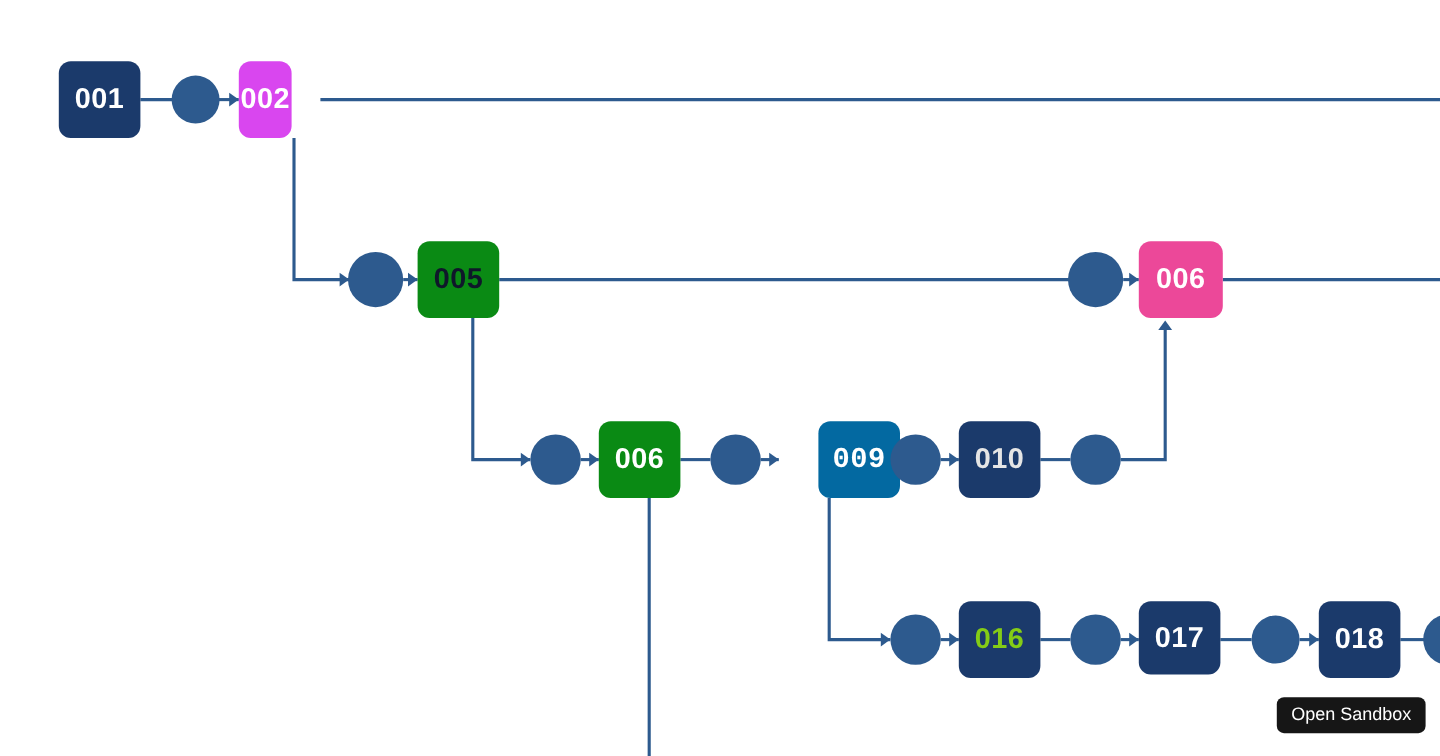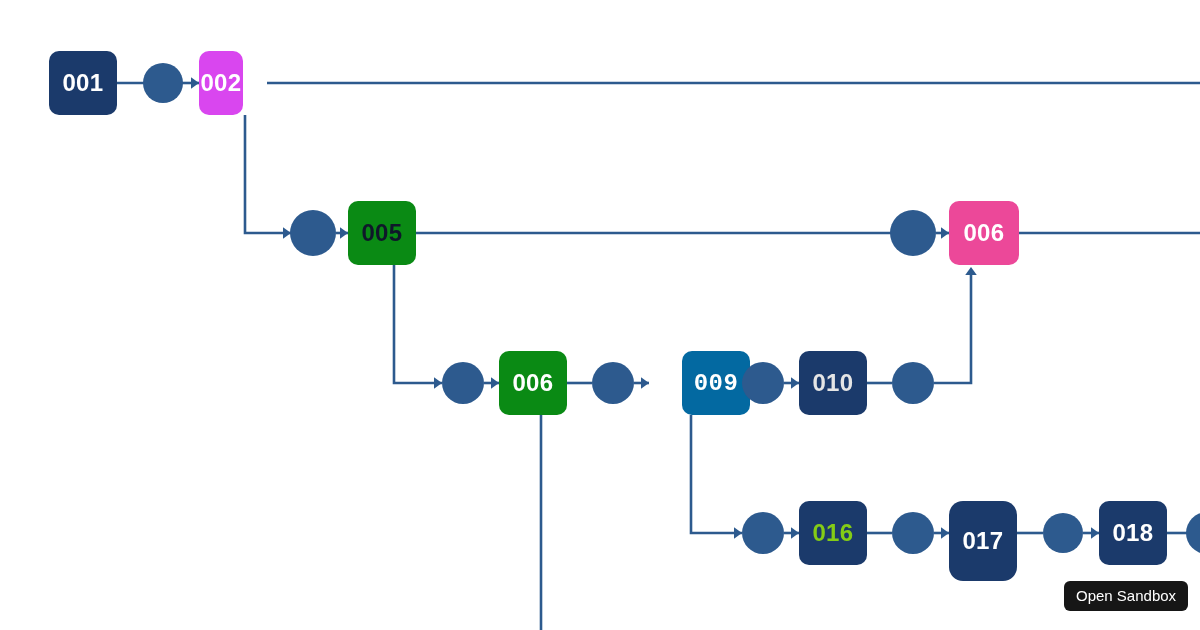--- a/index.html
+++ b/index.html
@@ -123,21 +123,21 @@
       </div>
       <div class="node" style="left: 682px; top: 351px; width: 68px; height: 64px; background: #0369a1; color: rgb(255, 255, 255); font-family: Liberation Mono, monospace;">
         <span class="node-label">009</span>
       </div>
       <div class="node" style="left: 799px; top: 351px; width: 68px; height: 64px; background: rgb(27, 58, 107); color: #e5e5e5;">
         <span class="node-label">010</span>
       </div>
       <div class="node" style="left: 799px; top: 501px; width: 68px; height: 64px; background: rgb(27, 58, 107); color: #84cc16;">
         <span class="node-label">016</span>
       </div>
-      <div class="node" style="left: 949px; top: 501px; width: 68px; height: 80px; background: rgb(27, 58, 107); color: rgb(255, 255, 255); border-radius: 14px;">
+      <div class="node" style="left: 949px; top: 501px; width: 68px; height: 61px; background: rgb(27, 58, 107); color: rgb(255, 255, 255);">
         <span class="node-label">017</span>
       </div>
       <div class="node" style="left: 1099px; top: 501px; width: 68px; height: 64px; background: rgb(27, 58, 107); color: #ffffff;">
         <span class="node-label">018</span>
       </div>
     </div>
   <div id="port-layer">
       <div class="port" style="left: 143px; top: 63px; width: 40px; height: 40px; background: rgb(45, 90, 142);"></div>
       <div class="port" style="left: 290px; top: 210px; width: 46px; height: 46px; background: rgb(45, 90, 142);"></div>
       <div class="port" style="left: 890px; top: 210px; width: 46px; height: 46px; background: rgb(45, 90, 142);"></div>

